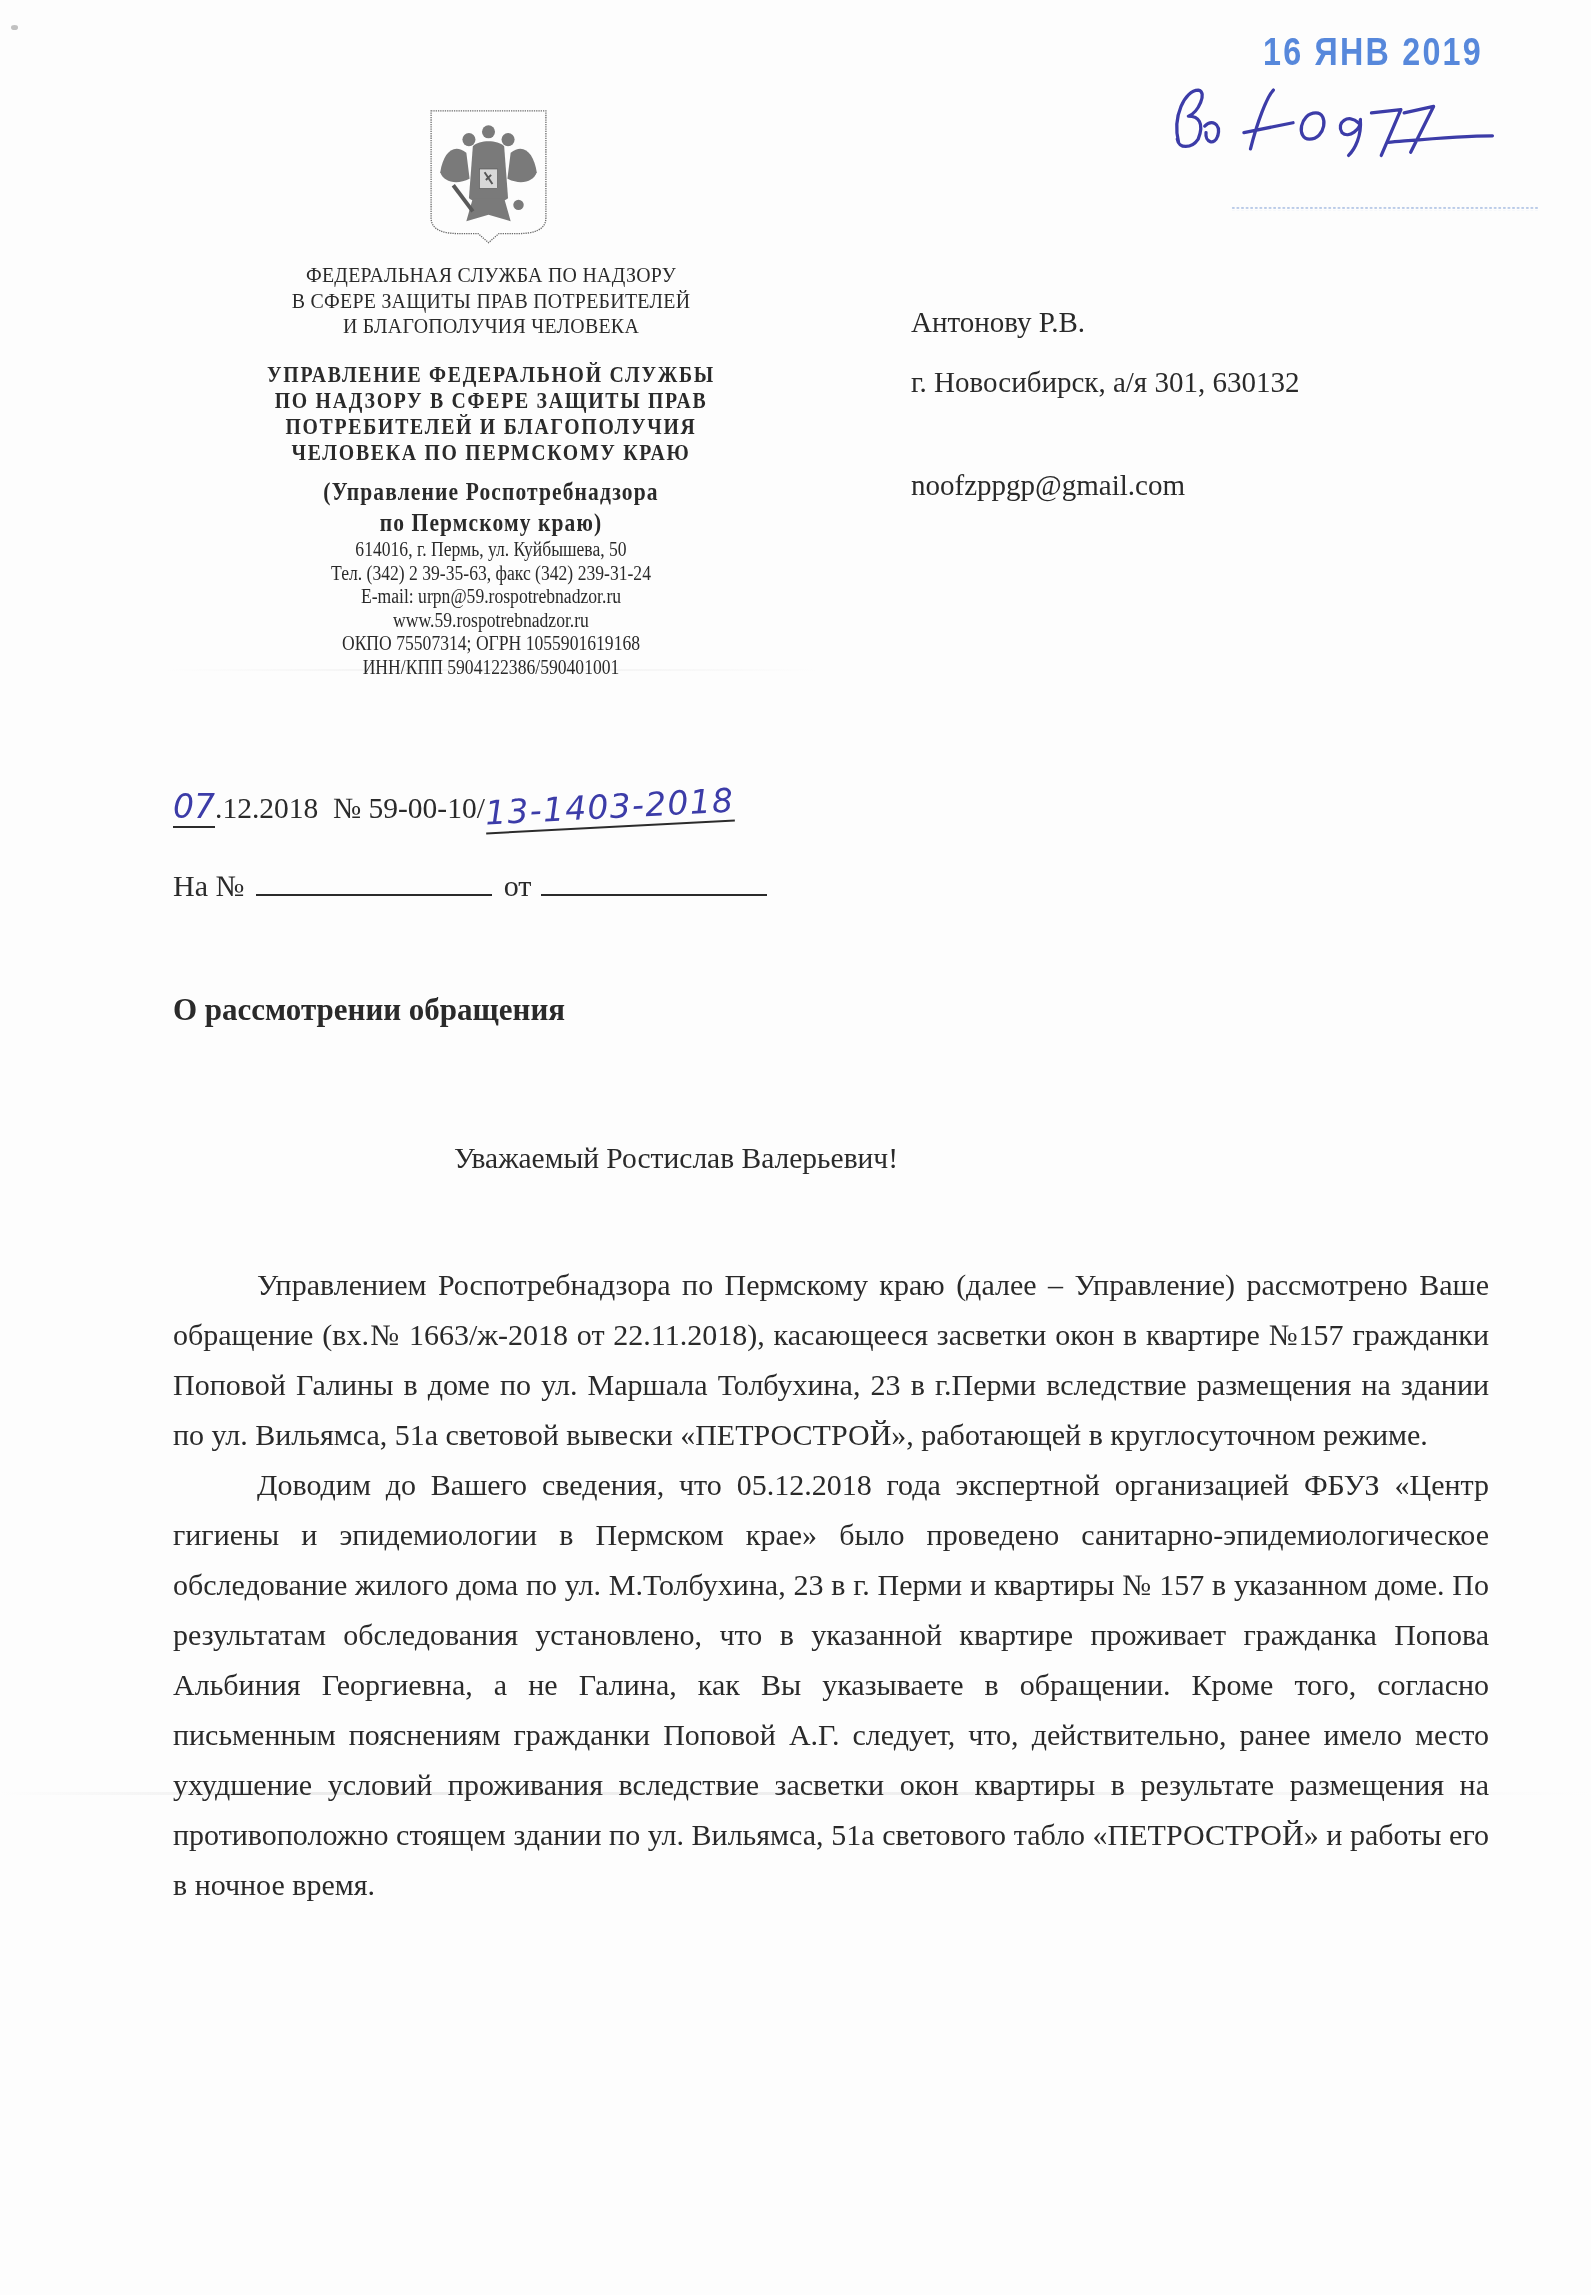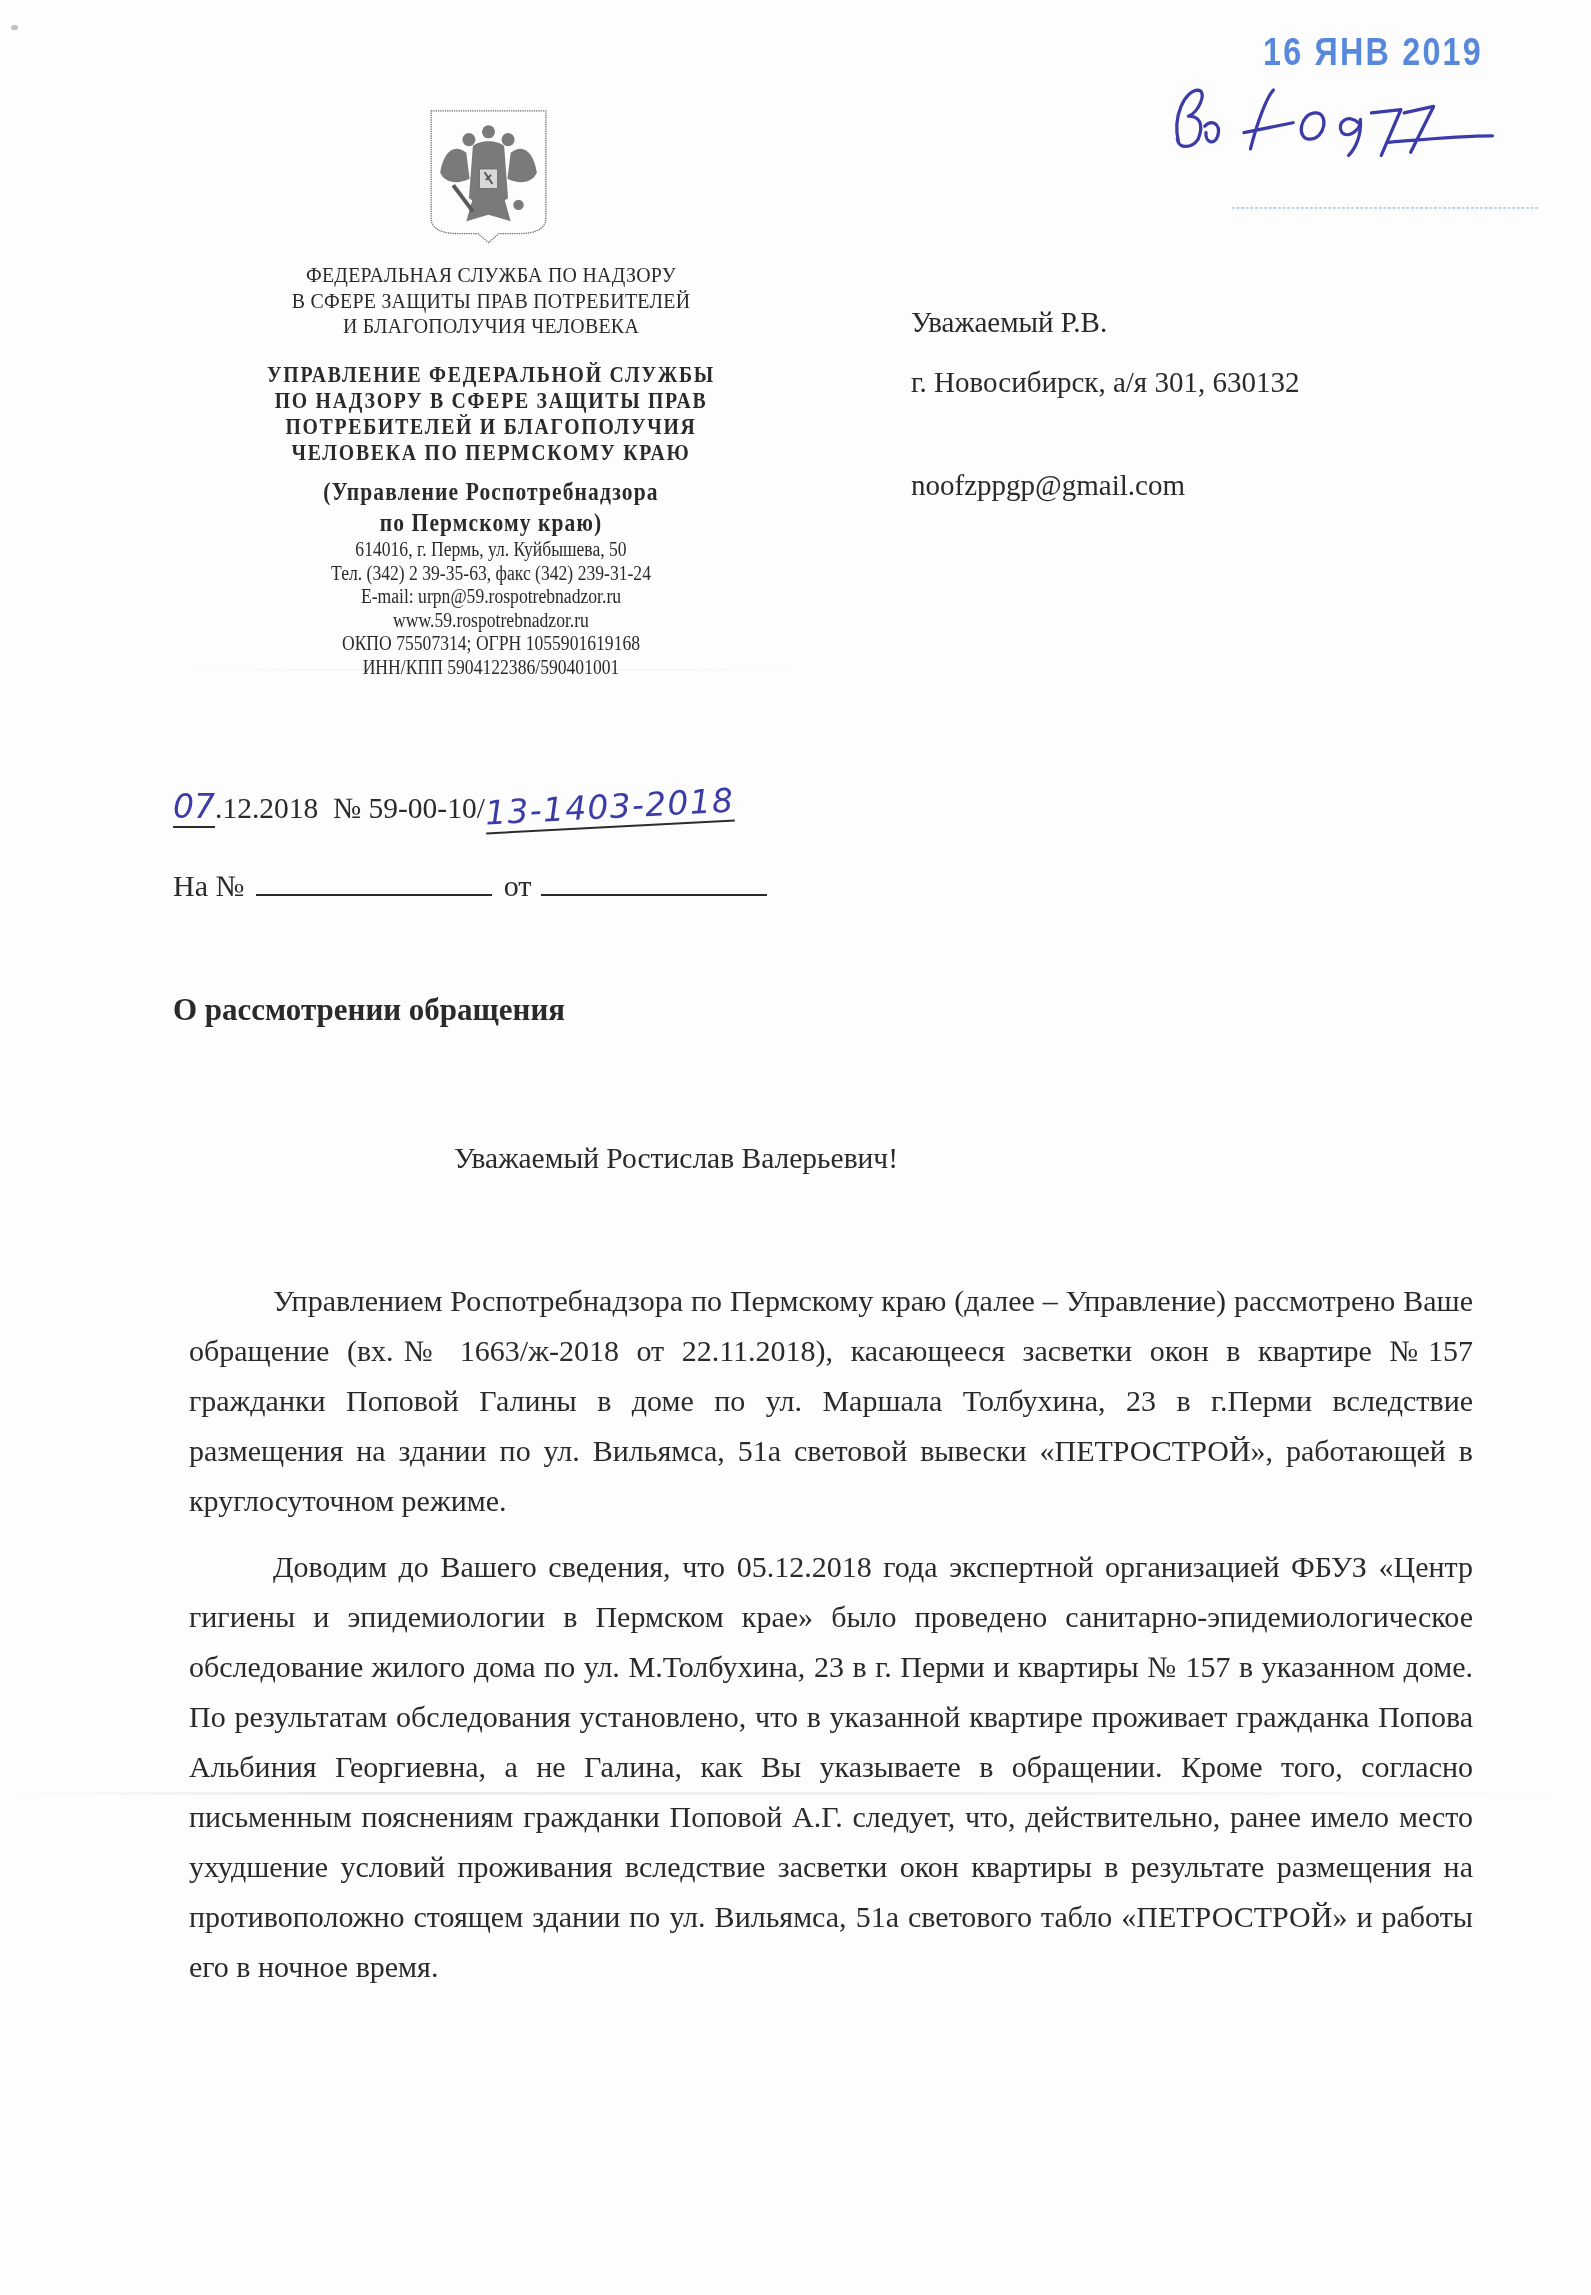--- a/index.html
+++ b/index.html
@@ -63,21 +63,21 @@
   .blank-num { width: 236px; margin: 0 11.8px; }
   .blank-date { width: 226px; margin-left: 9.2px; }
 
   .subject { left: 173px; top: 992px; font-size: 31px; font-weight: bold; }
   .greeting { left: 0; width: 1352px; top: 1142px; text-align: center; font-size: 29.5px; }
 
   .body {
     left: 173px; top: 1260px; width: 1316px;
     font-size: 30px; line-height: 50px; text-align: justify;
   }
-  .body p { margin: 16px; text-indent: 84px; }
+  .body p { margin: 0; text-indent: 84px; }
 
   .fold { left: 0; top: 1792px; width: 1592px; height: 2.6px;
           background: linear-gradient(90deg, transparent, #e4e4e4 20%, #eaeaea 60%, transparent); opacity: 0.7; }
   .fold2 { left: 164px; top: 669px; width: 655px; height: 2px;
            background: linear-gradient(90deg, transparent, #e6e6e6, transparent); opacity: 0.6; }
   .ink-dot { left: 10.5px; top: 25px; width: 7.9px; height: 5.2px; border-radius: 50%; background: #9a9a9a; opacity: 0.6; }
 </style>
 </head>
 <body>
 
@@ -142,21 +142,21 @@
 
 <div class="abs hdr hdr-contacts">
   <div>614016, г. Пермь, ул. Куйбышева, 50</div>
   <div>Тел. (342) 2 39-35-63, факс (342) 239-31-24</div>
   <div>E-mail: urpn@59.rospotrebnadzor.ru</div>
   <div>www.59.rospotrebnadzor.ru</div>
   <div>ОКПО 75507314; ОГРН 1055901619168</div>
   <div>ИНН/КПП 5904122386/590401001</div>
 </div>
 
-<div class="abs addr addr-name">Уважаемый Р.В.</div>
+<div class="abs addr addr-name">Антонову Р.В.</div>
 <div class="abs addr addr-city">г. Новосибирск, а/я 301, 630132</div>
 <div class="abs addr addr-email">noofzppgp@gmail.com</div>
 
 <div class="abs regline">
   <span class="hand">07</span><span>.12.2018</span>&nbsp;&nbsp;<span>№ 59-00-10/</span><span class="hand hand-num">13-1403-2018</span>
 </div>
 
 <div class="abs refline">
   <span>На №</span><span class="blank blank-num"></span><span>от</span><span class="blank blank-date"></span>
 </div>

